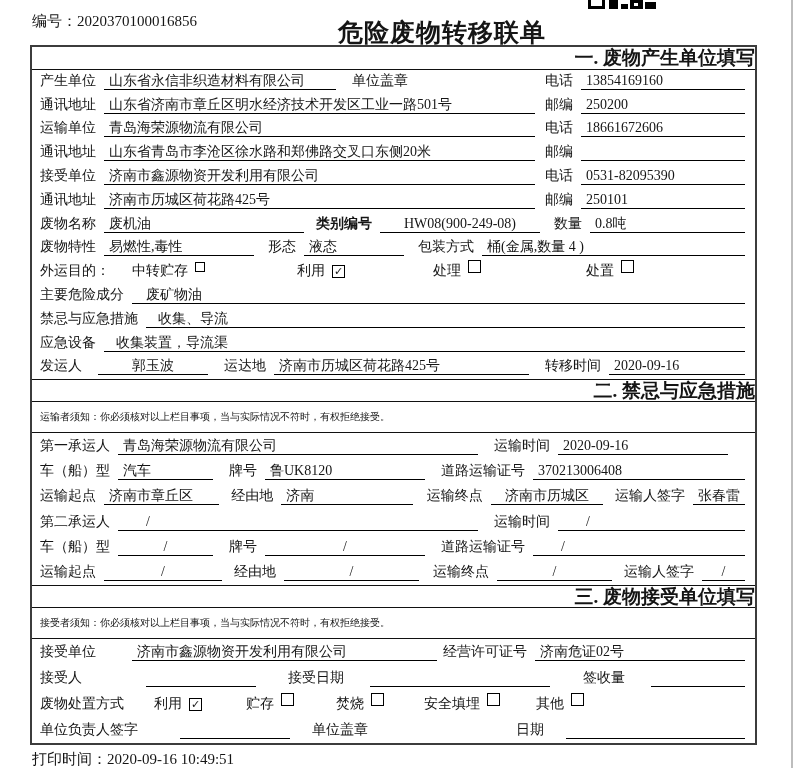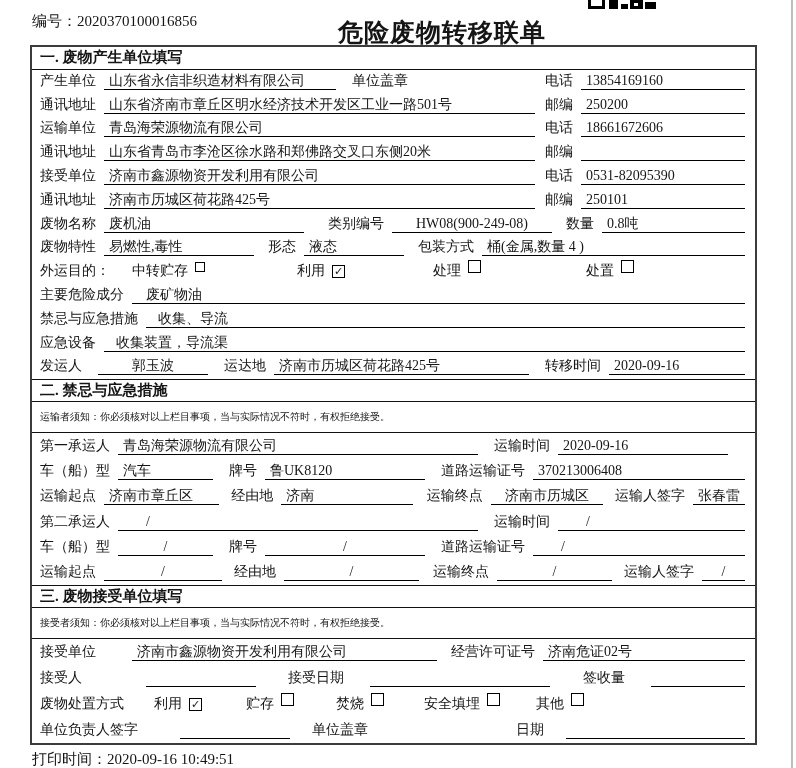--- a/index.html
+++ b/index.html
@@ -3,22 +3,22 @@
 <meta charset="utf-8">
 <style>
   html,body{margin:0;padding:0;background:#fff;}
   .page{position:relative;width:796px;height:768px;background:#ffffff;overflow:hidden;
         font-family:"Liberation Serif","DejaVu Serif",serif;color:#151515;}
   .serial{position:absolute;left:32px;top:12px;font-size:15px;white-space:nowrap;}
   .doc-title{position:absolute;left:338px;top:16px;font-size:25px;font-weight:bold;letter-spacing:1px;white-space:nowrap;}
   .qr{position:absolute;left:588px;top:0;}
   .scan-edge{position:absolute;left:791px;top:0;width:2px;height:768px;background:#bdbdbd;}
   .form{position:absolute;left:30px;top:45px;width:727px;border:2px solid #3c3c3c;box-sizing:border-box;background:#fff;}
-  .sec-title{box-sizing:border-box;height:23px;line-height:21px;font-weight:bold;font-size:15px;
-             padding-left:8px;border-bottom:1px solid #111;white-space:nowrap;}
+  .sec-title{box-sizing:border-box;height:23px;line-height:21px;font-weight:bold;font-size:19px;
+             padding-left:8px;border-bottom:1px solid #111;white-space:nowrap;text-align:right;}
   .sec-title.bt{border-top:1px solid #111;}
   .note-row{box-sizing:border-box;height:31px;line-height:30px;font-size:10px;padding-left:8px;
             border-bottom:1px solid #111;white-space:nowrap;}
   .row{box-sizing:border-box;display:flex;align-items:flex-end;padding:0 10px 4px 8px;
        font-size:14px;white-space:nowrap;}
   .s1 .row{height:23.8px;}
   .s2 .row{height:25.3px;}
   .s3 .row{height:26px;}
   .left{display:flex;flex:0 0 505px;align-items:flex-end;}
   .lbl{margin-right:8px;}
@@ -102,21 +102,21 @@
           <div class="left">
             <span class="lbl">通讯地址</span>
             <span class="val fill" style="margin-right:10px;">济南市历城区荷花路425号</span>
           </div>
           <span class="lbl">邮编</span>
           <span class="val fill">250101</span>
         </div>
         <div class="row">
           <span class="lbl">废物名称</span>
           <span class="val" style="width:200px;">废机油</span>
-          <span class="lbl" style="margin-left:24px;">类别编号</span>
+          <span class="lbl" style="margin-left:12px;font-weight:bold;">类别编号</span>
           <span class="val ctr" style="width:160px;">HW08(900-249-08)</span>
           <span class="lbl" style="margin-left:14px;">数量</span>
           <span class="val fill">0.8吨</span>
         </div>
         <div class="row">
           <span class="lbl">废物特性</span>
           <span class="val" style="width:150px;">易燃性,毒性</span>
           <span class="lbl" style="margin-left:14px;">形态</span>
           <span class="val" style="width:100px;">液态</span>
           <span class="lbl" style="margin-left:14px;">包装方式</span>
@@ -207,21 +207,21 @@
       </div>
     </div>
 
     <div class="sec">
       <div class="sec-title bt">三. 废物接受单位填写</div>
       <div class="note-row">接受者须知：你必须核对以上栏目事项，当与实际情况不符时，有权拒绝接受。</div>
       <div class="s3">
         <div class="row">
           <span class="lbl">接受单位</span>
           <span class="val" style="width:305px;margin-left:28px;">济南市鑫源物资开发利用有限公司</span>
-          <span class="lbl" style="margin-left:14px;">经营许可证号</span>
+          <span class="lbl" style="margin-left:6px;">经营许可证号</span>
           <span class="val fill">济南危证02号</span>
         </div>
         <div class="row">
           <span class="lbl">接受人</span>
           <span class="val" style="width:110px;margin-left:56px;"></span>
           <span class="lbl" style="margin-left:32px;">接受日期</span>
           <span class="val" style="width:180px;margin-left:18px;"></span>
           <span class="lbl" style="margin-left:33px;">签收量</span>
           <span class="val fill" style="margin-left:18px;"></span>
         </div>

